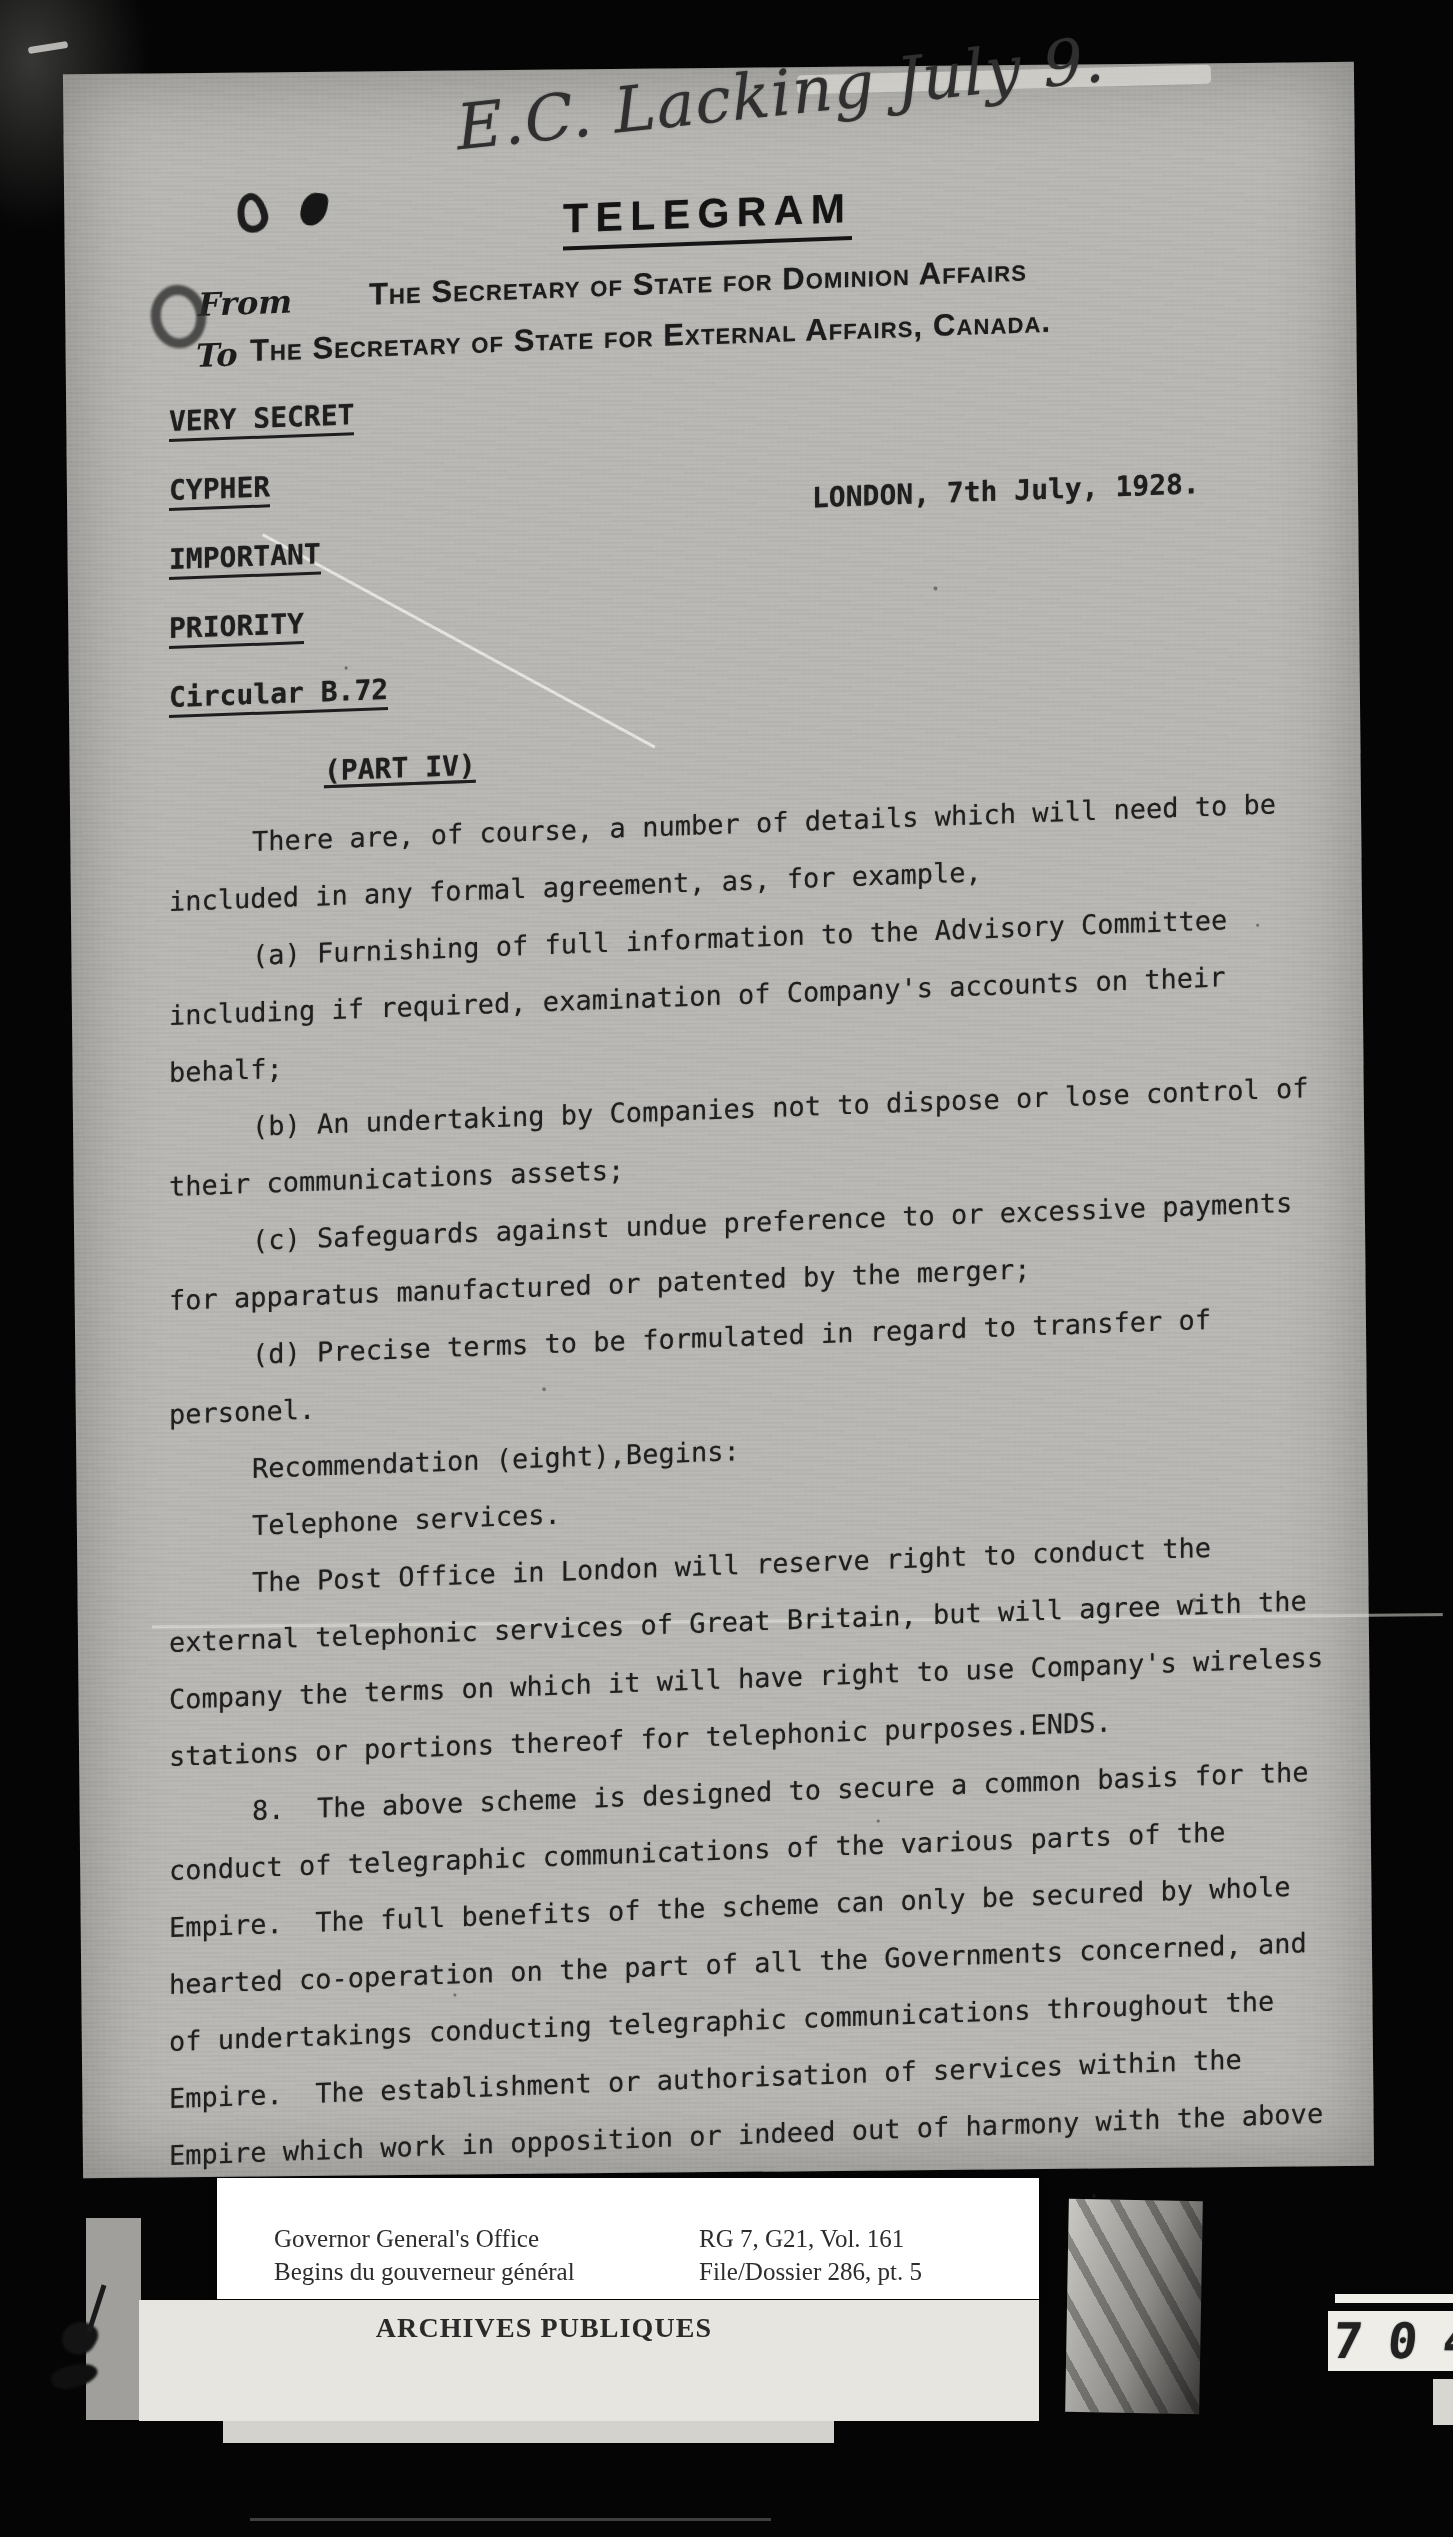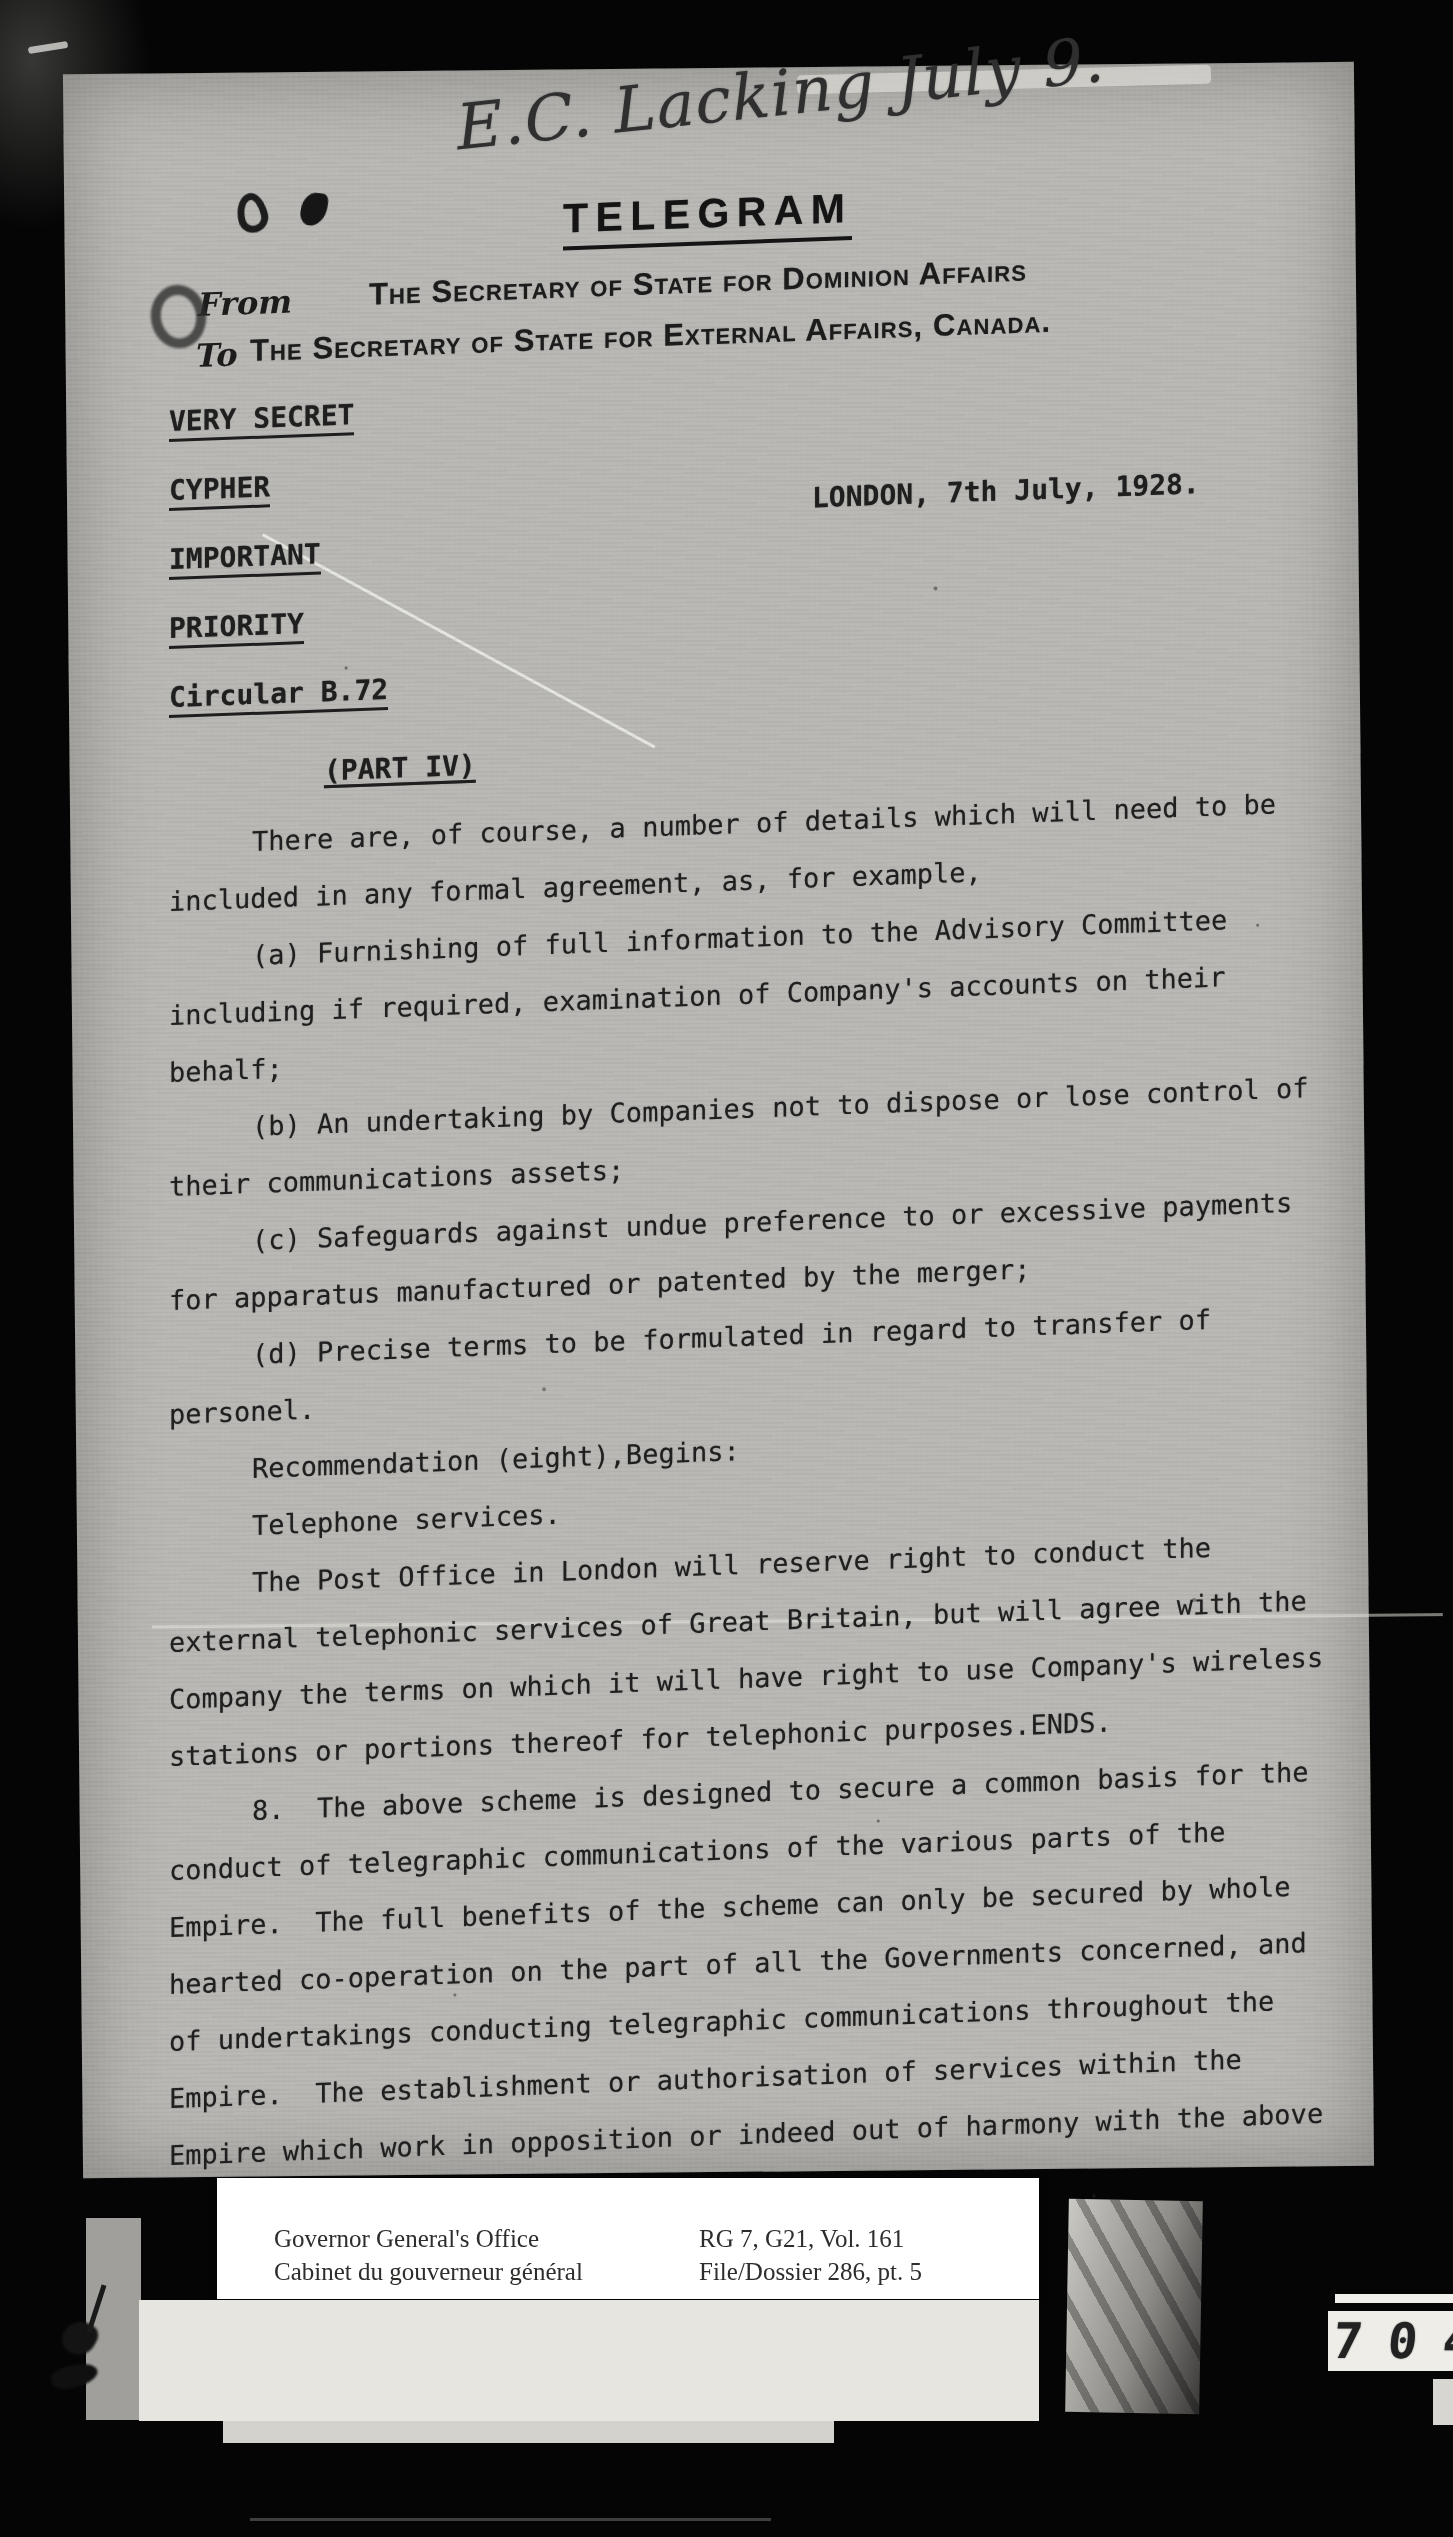--- a/index.html
+++ b/index.html
@@ -180,30 +180,31 @@
   </div>
 
   <div class="gray-strip"></div>
   <div class="scribble1"></div>
   <div class="scribble2"></div>
   <div class="scribble3"></div>
 
   <div class="stamp-card">
     <div class="col left">
       <div>Governor General's Office</div>
-      <div>Cabinet du gouverneur général</div>
+      <div>Begins du gouverneur général</div>
     </div>
     <div class="col right">
       <div>RG 7, G21, Vol. 161</div>
       <div>File/Dossier 286, pt. 5</div>
     </div>
   </div>
 
   <div class="archives-band">
     <div class="inner">
+      <div>ARCHIVES PUBLIQUES</div>
     </div>
   </div>
   <div class="band-tail"></div>
 
   <div class="gray-patch"></div>
 
   <div class="counter-top"></div>
   <div class="counter">
     <div class="digits">704</div>
   </div>

